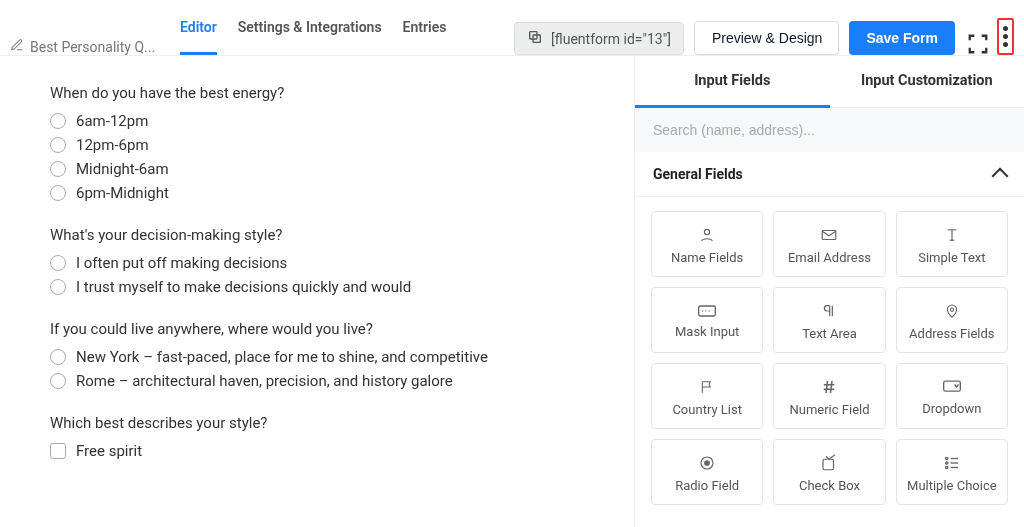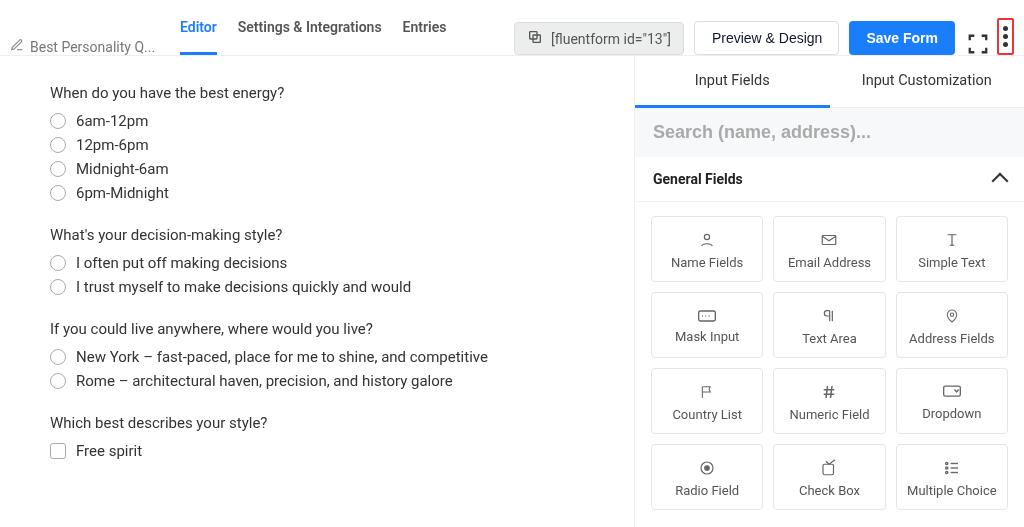--- a/index.html
+++ b/index.html
@@ -148,41 +148,40 @@
     display: flex;
     flex-direction: column;
   }
   .sidebar-tabs {
     display: flex;
   }
   .sidebar-tab {
     flex: 1;
     text-align: center;
     padding: 16px 0;
-    font-weight: 400;
+    font-weight: 700;
     color: #333;
     border-bottom: 1px solid #eee;
     cursor: pointer;
     font-size: 14.5px;
   }
   .sidebar-tab.active {
     border-bottom: 3px solid #1a7efb;
   }
   .search-wrap {
     padding: 14px 18px;
     background: #f7f8f9;
   }
   .search-input {
     width: 100%;
     border: none;
     background: transparent;
-    font-size: 18px;
+    font-size: 14px;
     color: #7f1d1d;
     outline: none;
-    font-weight: bold;
   }
   .search-input::placeholder { color: #aaa; }
   .section-header {
     display: flex;
     align-items: center;
     justify-content: space-between;
     padding: 14px 18px;
     font-weight: 700;
     color: #222;
     border-bottom: 1px solid #f0f0f0;

